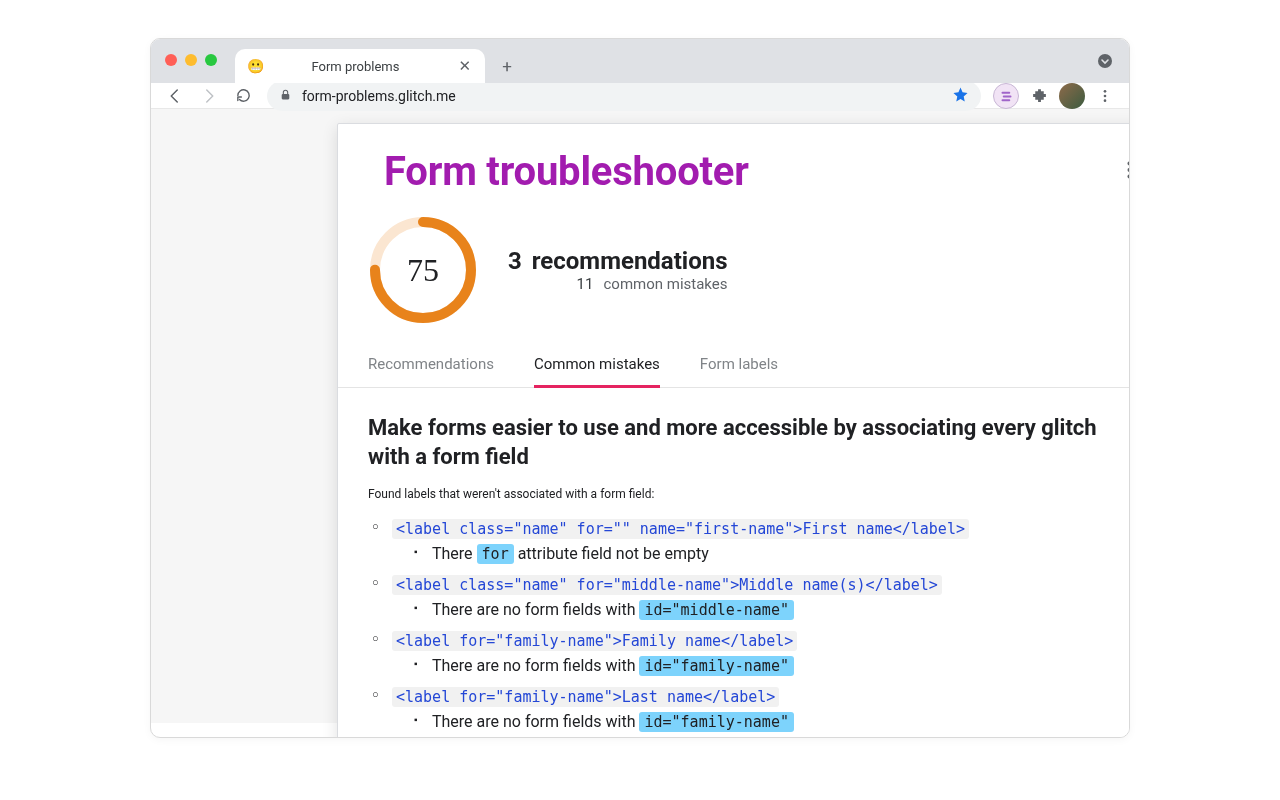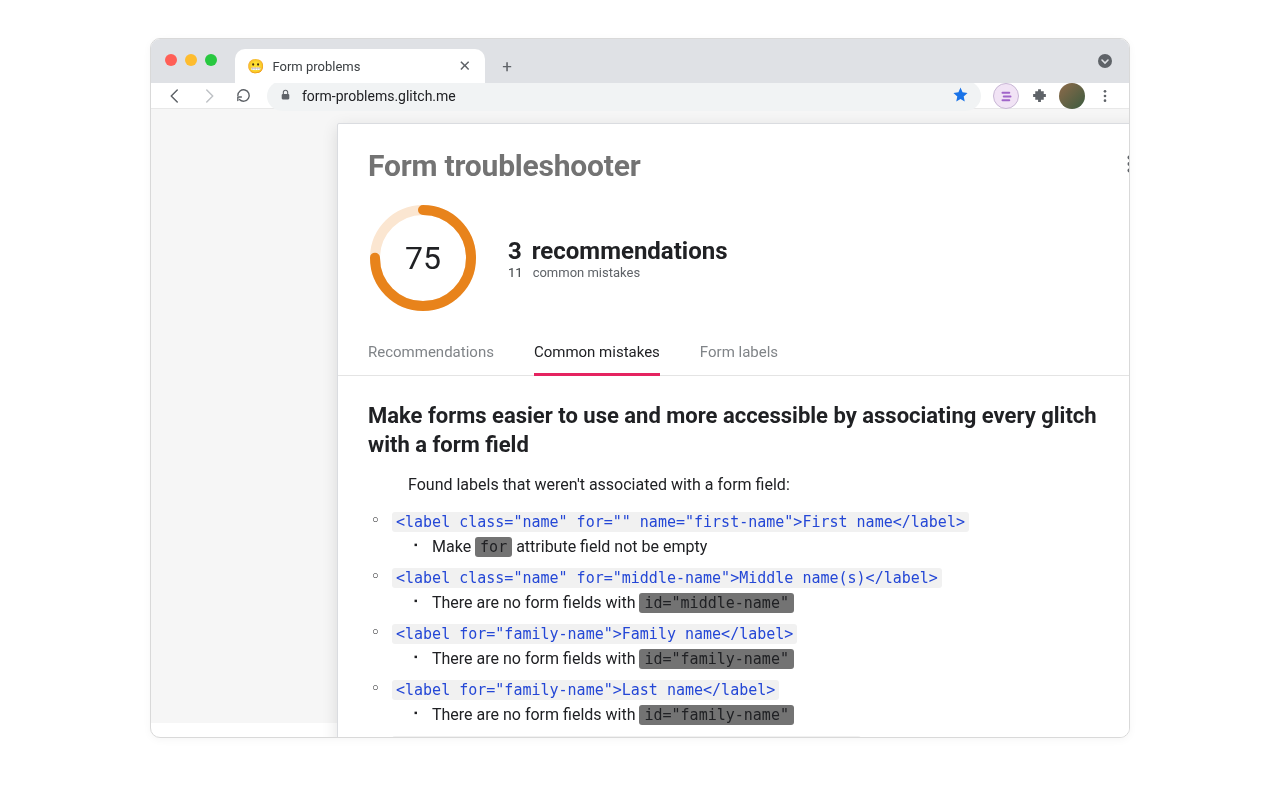--- a/index.html
+++ b/index.html
@@ -51,21 +51,21 @@
     border-top-left-radius: 10px;
     border-top-right-radius: 10px;
     display: flex;
     align-items: center;
     padding: 0 12px;
     font-size: 13px;
     color: #3c4043;
     position: relative;
   }
   .tab .favicon { margin-right: 8px; font-size: 14px; }
-  .tab .title { flex: 1; white-space: nowrap; overflow: hidden; text-overflow: ellipsis; }
+  .tab .title { flex: 1; white-space: nowrap; overflow: hidden; text-overflow: ellipsis; margin-left: 39px; }
   .tab .close { color: #5f6368; font-size: 15px; padding: 0 2px; }
   .new-tab {
     width: 28px; height: 28px;
     display: flex; align-items: center; justify-content: center;
     color: #5f6368;
     font-size: 17px;
     margin-left: 8px;
     margin-bottom: 3px;
   }
   .minimize-all {
@@ -138,55 +138,57 @@
     border-radius: 2px;
     overflow: hidden;
   }
   .popup-header {
     padding: 24px 30px 4px 30px;
     display: flex;
     align-items: center;
     justify-content: space-between;
   }
   .popup-title {
-    font-size: 30px;
+    font-size: 40px;
     font-weight: 700;
-    color: #737373;
+    color: #a21caf;
     letter-spacing: -0.2px;
+    margin-left: 16px;
   }
   .popup-menu { color: #5f6368; font-size: 18px; padding: 0 4px; }
   .summary {
     display: flex;
     align-items: center;
     padding: 16px 30px 24px 30px;
     gap: 30px;
   }
   .gauge {
     position: relative;
-    width: 110px; height: 110px;
+    width: 110px; height: 110px; font-family: Liberation Serif, serif;
   }
   .gauge svg { transform: rotate(-90deg); }
   .gauge .score {
     position: absolute;
     inset: 0;
     display: flex; align-items: center; justify-content: center;
     font-size: 32px;
     font-weight: 400;
     color: #202124;
   }
   .summary-text .line1 {
     font-size: 24px;
     font-weight: 700;
     color: #202124;
     margin-bottom: 0;
   }
   .summary-text .line1 .num { margin-right: 10px; }
   .summary-text .line2 {
-    font-size: 13px;
+    font-size: 15px;
     color: #5f6368;
+    text-align: right;
   }
   .summary-text .line2 .num { margin-right: 10px; color: #3c4043; }
   .tabs-row {
     display: flex;
     gap: 40px;
     padding: 0 30px;
     border-bottom: 1px solid #e4e4e4;
   }
   .ptab {
     padding: 6px 0 12px 0;
@@ -204,24 +206,23 @@
     padding: 26px 30px 18px 30px;
   }
   .section-title {
     font-size: 22px;
     font-weight: 700;
     color: #202124;
     line-height: 1.3;
     margin-bottom: 16px;
   }
   .intro {
-    font-size: 16px;
+    font-size: 12px;
     color: #202124;
     margin-bottom: 18px;
-    margin-left: 40px;
   }
   ul.findings {
     list-style: none;
     padding-left: 24px;
   }
   ul.findings > li {
     position: relative;
     margin-bottom: 12px;
     font-size: 16px;
   }
@@ -256,21 +257,21 @@
     content: "▪";
     position: absolute;
     left: -18px;
     top: 2px;
     font-size: 10px;
     color: #202124;
   }
   .inline-code {
     font-family: "SFMono-Regular", Menlo, Consolas, monospace;
     font-size: 15px;
-    background: #737373;
+    background: #7dd3fc;
     padding: 1px 5px;
     border-radius: 3px;
     color: #202124;
   }
 </style>
 </head>
 <body>
 
 <div class="browser-window">
 
@@ -385,21 +386,21 @@
         <div class="ptab">Recommendations</div>
         <div class="ptab active" style="border-bottom-color: rgb(229, 35, 96);">Common mistakes</div>
         <div class="ptab">Form labels</div>
       </div>
 
     <div class="body-area">
       <div class="section-title">Make forms easier to use and more accessible by associating every glitch with a form field</div>
       <div class="intro">Found labels that weren't associated with a form field:</div>
       <ul class="findings" id="findings-list">
           <li><span class="code-snippet">&lt;label class="name" for="" name="first-name"&gt;First name&lt;/label&gt;</span><ul class="sublist">
-              <li><span>Make </span><span class="inline-code">for</span><span> attribute field not be empty</span></li>
+              <li><span>There </span><span class="inline-code">for</span><span> attribute field not be empty</span></li>
             </ul></li>
           <li><span class="code-snippet">&lt;label class="name" for="middle-name"&gt;Middle name(s)&lt;/label&gt;</span><ul class="sublist">
               <li><span>There are no form fields with </span><span class="inline-code">id="middle-name"</span></li>
             </ul></li>
           <li><span class="code-snippet">&lt;label for="family-name"&gt;Family name&lt;/label&gt;</span><ul class="sublist">
               <li><span>There are no form fields with </span><span class="inline-code">id="family-name"</span></li>
             </ul></li>
           <li><span class="code-snippet">&lt;label for="family-name"&gt;Last name&lt;/label&gt;</span><ul class="sublist">
               <li><span>There are no form fields with </span><span class="inline-code">id="family-name"</span></li>
             </ul></li>

